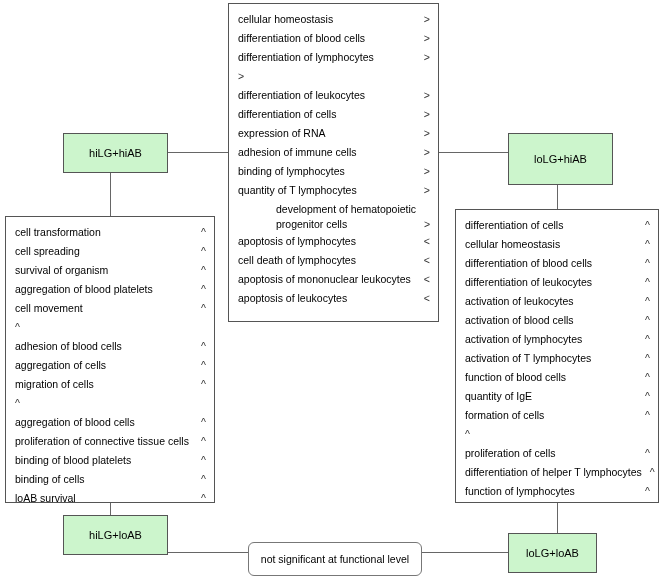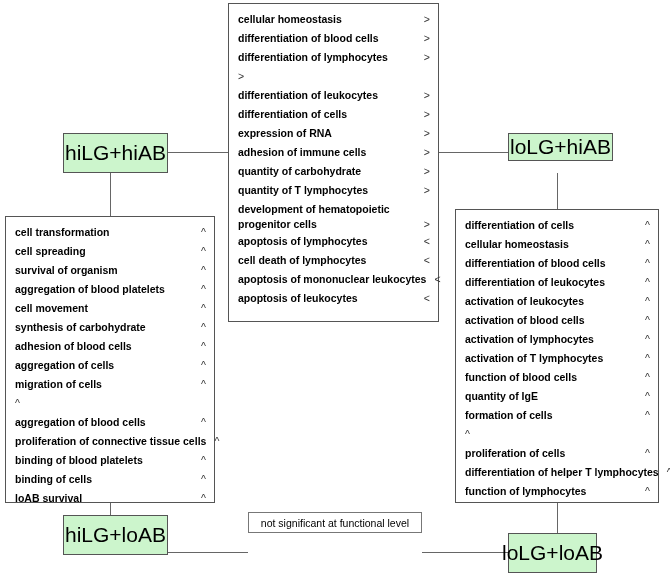--- a/index.html
+++ b/index.html
@@ -26,21 +26,21 @@
 
   
   .node {
     position: absolute;
     background: #ccf5cc;
     border: 1px solid #555555;
     box-sizing: border-box;
     display: flex;
     align-items: center;
     justify-content: center;
-    font-size: 21px;
+    font-size: 11px;
     letter-spacing: 0px;
     color: #000000;
   }
 
   
   .listbox {
     position: absolute;
     background: #ffffff;
     border: 1px solid #555555;
     box-sizing: border-box;
@@ -50,58 +50,57 @@
     display: flex;
     align-items: flex-start;
     justify-content: space-between;
     font-size: 10.5px;
     line-height: 19px;
     white-space: nowrap;
   }
   .listbox .row .label {
     flex: 0 1 auto;
     padding-right: 8px;
-    font-weight: bold;
   }
   .listbox .row .label .l2 { display: block; }
   .listbox .row .sym {
     flex: 0 0 auto;
     text-align: right;
     font-size: 10.5px;
     color: #333333;
     align-self: flex-end;
   }
 
   
-  .listbox .row.two-line { line-height: 15px; }
+  .listbox .row.two-line { line-height: 15px; margin-left: 38px; }
   .listbox .row.two-line .label { padding-top: 2px; }
 
   
   .caption-box {
     position: absolute;
     background: #ffffff;
     border: 1px solid #777777;
     box-sizing: border-box;
     display: flex;
     align-items: center;
     justify-content: center;
     font-size: 10.5px;
     color: #000000;
   }
 
   
   #node-hi-hi    { left: 63px;  top: 133px; width: 105px; height: 40px; }
-  #node-lo-hi    { left: 508px; top: 133px; width: 105px; height: 28px; }
+  #node-lo-hi    { left: 508px; top: 133px; width: 105px; height: 52px; }
   #node-hi-lo    { left: 63px;  top: 515px; width: 105px; height: 40px; }
   #node-lo-lo    { left: 508px; top: 533px; width: 89px; height: 40px; text-align: center; }
 
   #box-center    { left: 228px; top: 3px;   width: 211px; height: 319px; }
   #box-left      { left: 5px;   top: 216px; width: 210px; height: 287px; }
   #box-right     { left: 455px; top: 209px; width: 204px; height: 294px; }
-  #box-caption   { left: 248px; top: 512px; width: 174px; height: 21px; }
+  #box-caption   { left: 248px; top: 542px; width: 174px; height: 34px; border-radius: 6px; }
 </style>
 </head>
 <body>
 
 <div class="line line-h" style="left:168px; top:152px; width:60px;"></div>
 <div class="line line-h" style="left:439px; top:152px; width:69px;"></div>
 <div class="line line-v" style="left:110px; top:173px; height:43px;"></div>
 <div class="line line-v" style="left:557px; top:173px; height:36px;"></div>
 <div class="line line-v" style="left:110px; top:503px; height:30px;"></div>
 <div class="line line-v" style="left:557px; top:503px; height:30px;"></div>
@@ -147,21 +146,21 @@
     </div>
     <div class="row">
       <span class="label">expression of RNA</span>
       <span class="sym">&gt;</span>
     </div>
     <div class="row">
       <span class="label">adhesion of immune cells</span>
       <span class="sym">&gt;</span>
     </div>
     <div class="row">
-      <span class="label">quantity of carbohydrate</span>
+      <span class="label">binding of lymphocytes</span>
       <span class="sym">&gt;</span>
     </div>
     <div class="row">
       <span class="label">quantity of T lymphocytes</span>
       <span class="sym">&gt;</span>
     </div>
     <div class="row two-line">
       <span class="label">development of hematopoietic<span class="l2">progenitor cells</span></span>
       <span class="sym">&gt;</span>
     </div>
@@ -197,21 +196,20 @@
     </div>
     <div class="row">
       <span class="label">aggregation of blood platelets</span>
       <span class="sym">^</span>
     </div>
     <div class="row">
       <span class="label">cell movement</span>
       <span class="sym">^</span>
     </div>
     <div class="row">
-      <span class="label">synthesis of carbohydrate</span>
       <span class="sym">^</span>
     </div>
     <div class="row">
       <span class="label">adhesion of blood cells</span>
       <span class="sym">^</span>
     </div>
     <div class="row">
       <span class="label">aggregation of cells</span>
       <span class="sym">^</span>
     </div>

